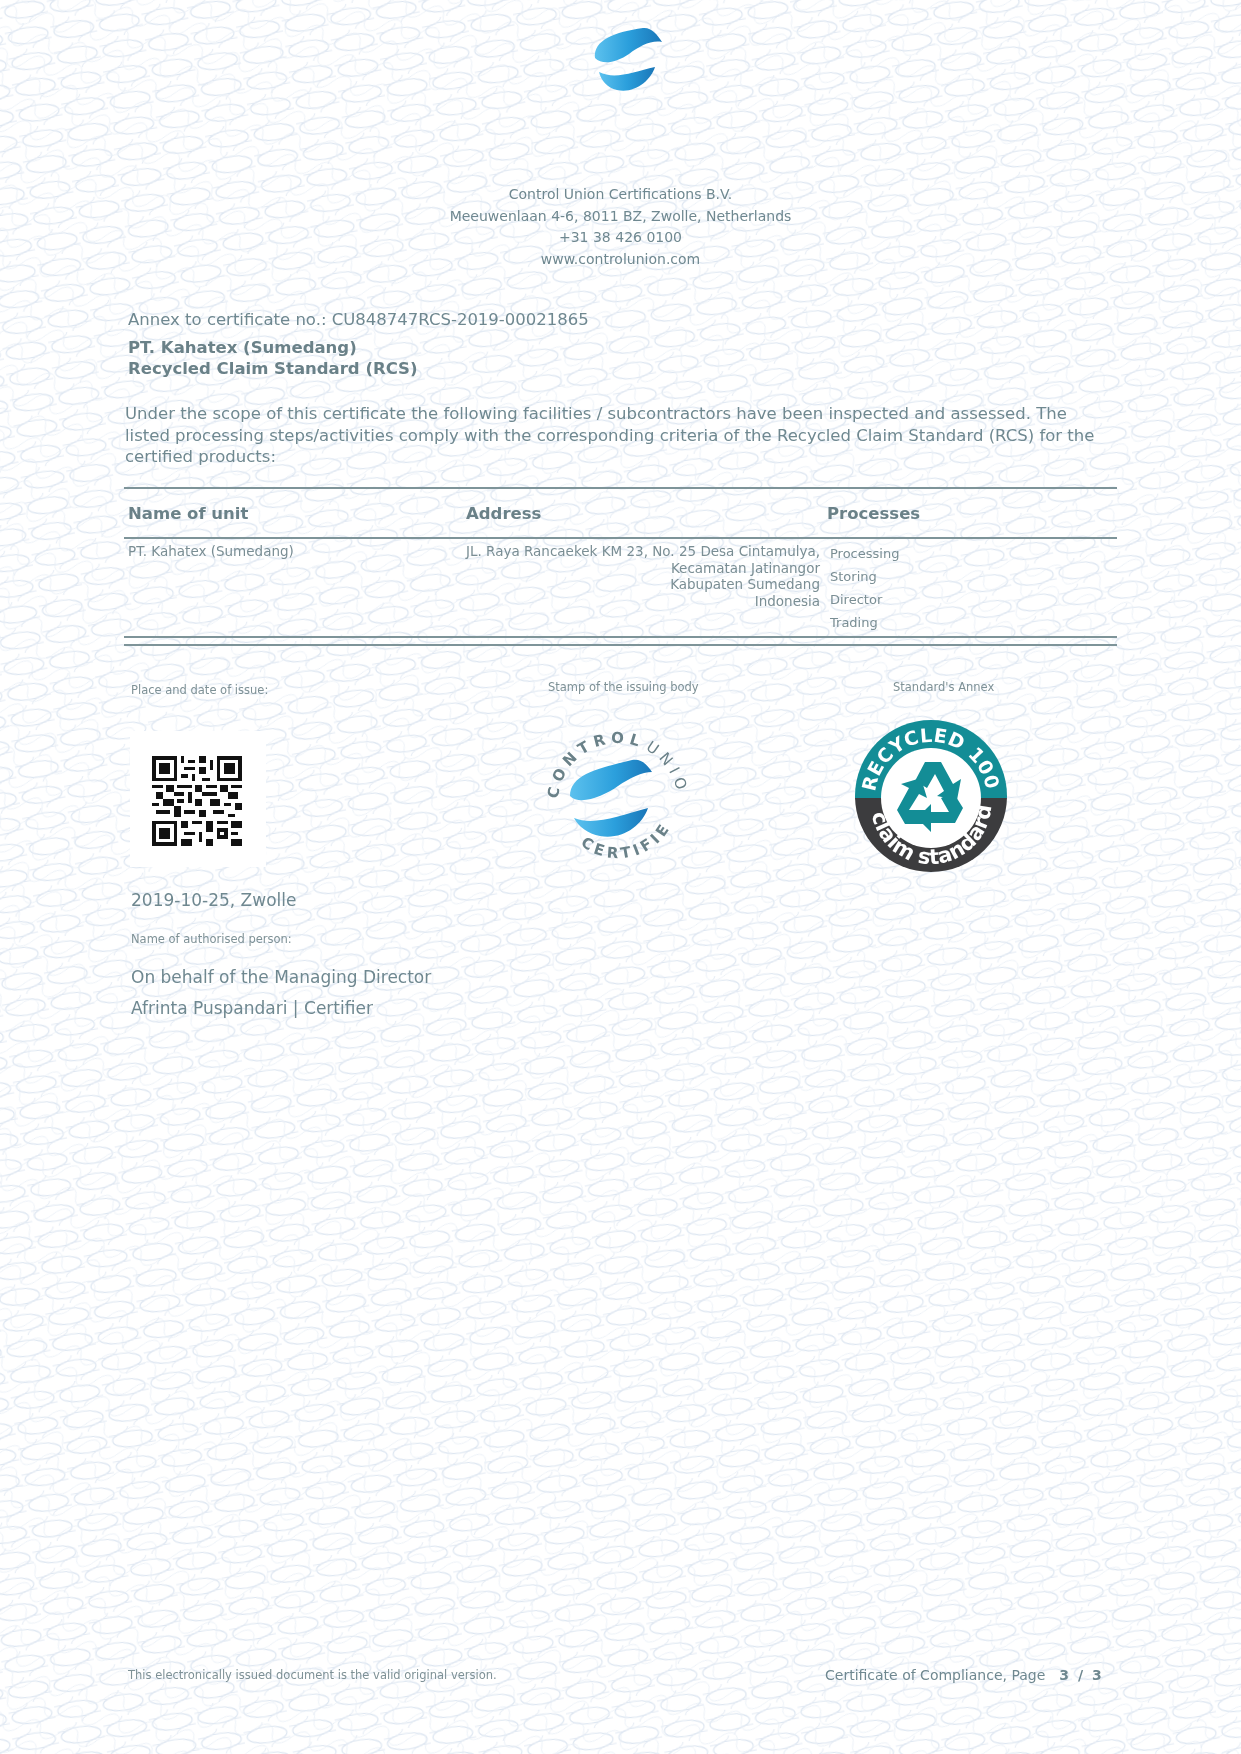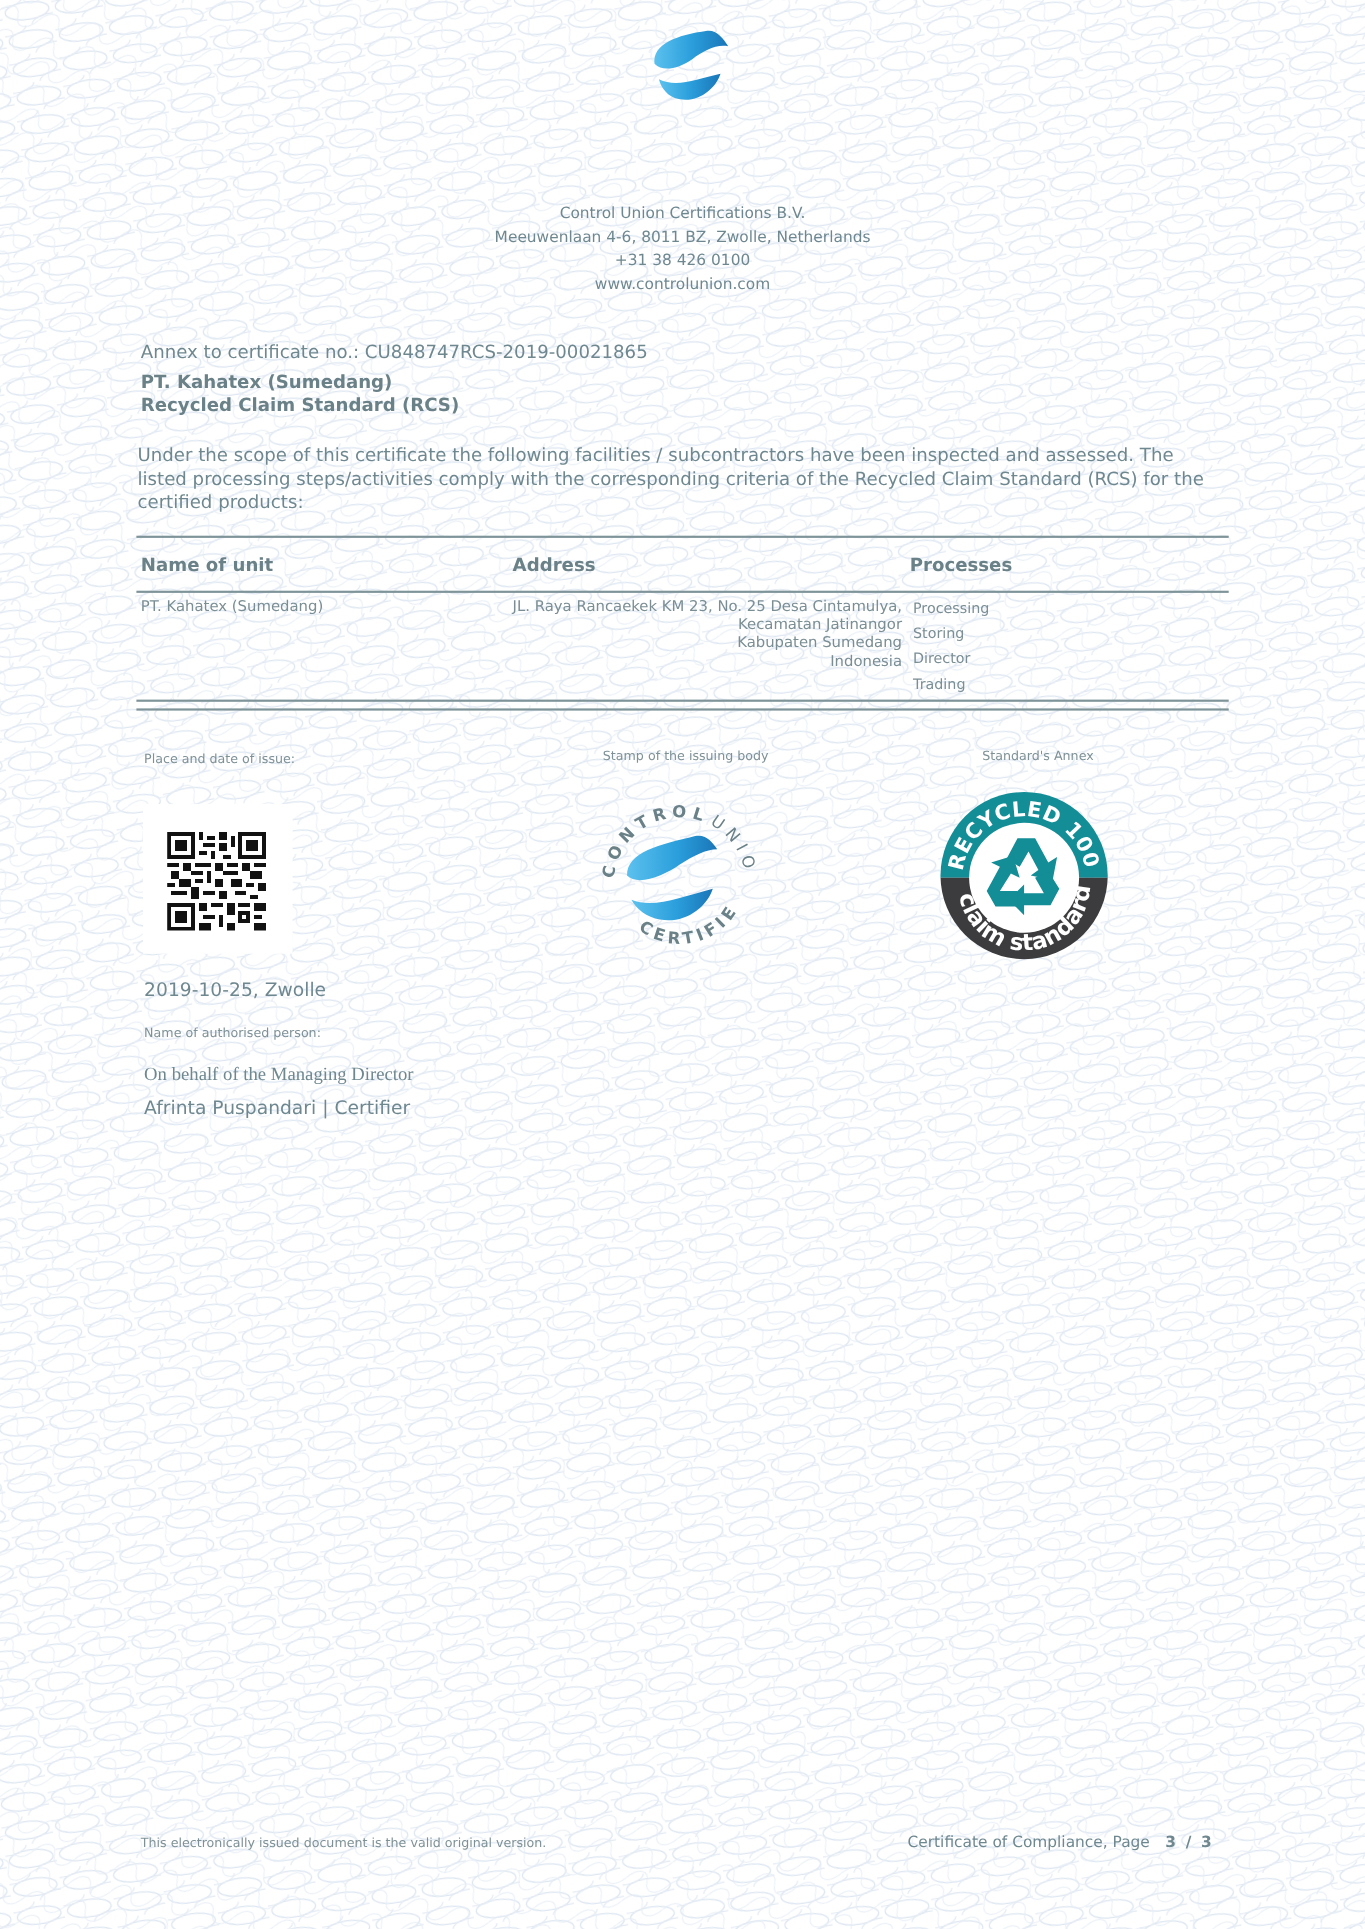--- a/index.html
+++ b/index.html
@@ -163,21 +163,21 @@
         <rect x="22" y="21" width="2" height="1"></rect>
       <rect x="8" y="23" width="3" height="2"></rect>
         <rect x="15" y="23" width="2" height="2"></rect>
         <rect x="22" y="23" width="3" height="2"></rect>
     </g>
   </svg>
 </div>
 
 <div class="layer bigtext" style="left:131px; top:890px;">2019-10-25, Zwolle</div>
 <div class="layer small-label" style="left:131px; top:932px;">Name of authorised person:</div>
-<div class="layer bigtext" style="left:131px; top:967px;font-family:Liberation Serif, serif;">On behalf of the Managing Director</div>
+<div class="layer bigtext" style="left:131px; top:967px;">On behalf of the Managing Director</div>
 <div class="layer bigtext" style="left:131px; top:998px;">Afrinta Puspandari | Certifier</div>
 
 <div class="layer small-label" style="left:548px; top:680px;">Stamp of the issuing body</div>
 <div class="layer stamp">
   <svg width="160" height="160" viewBox="0 0 160 160">
     <defs>
       <linearGradient id="stampGrad" x1="0" y1="0" x2="1" y2="0">
         <stop offset="0" stop-color="#5cc1ee"></stop>
         <stop offset="0.55" stop-color="#2b9fdc"></stop>
         <stop offset="1" stop-color="#1a76b8"></stop>

